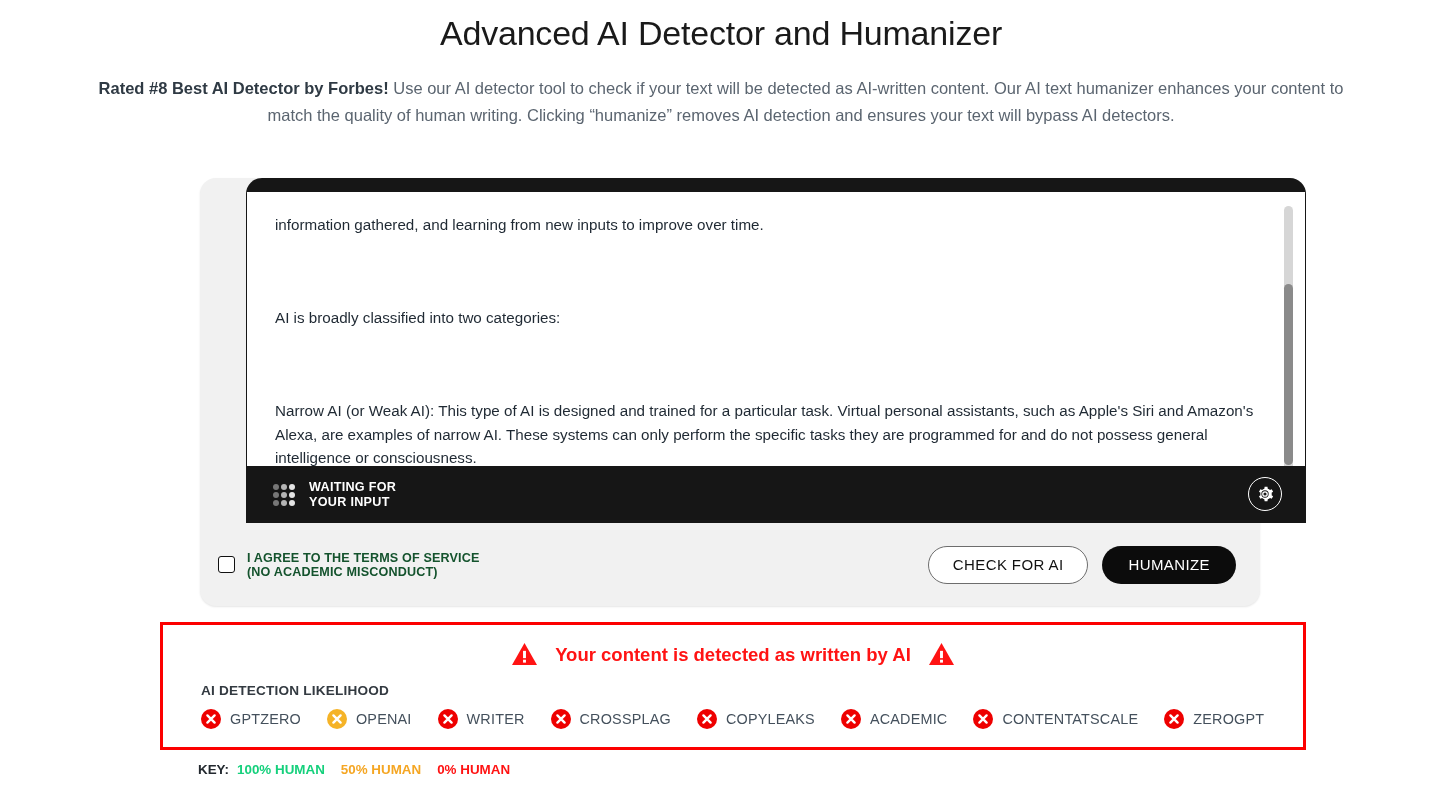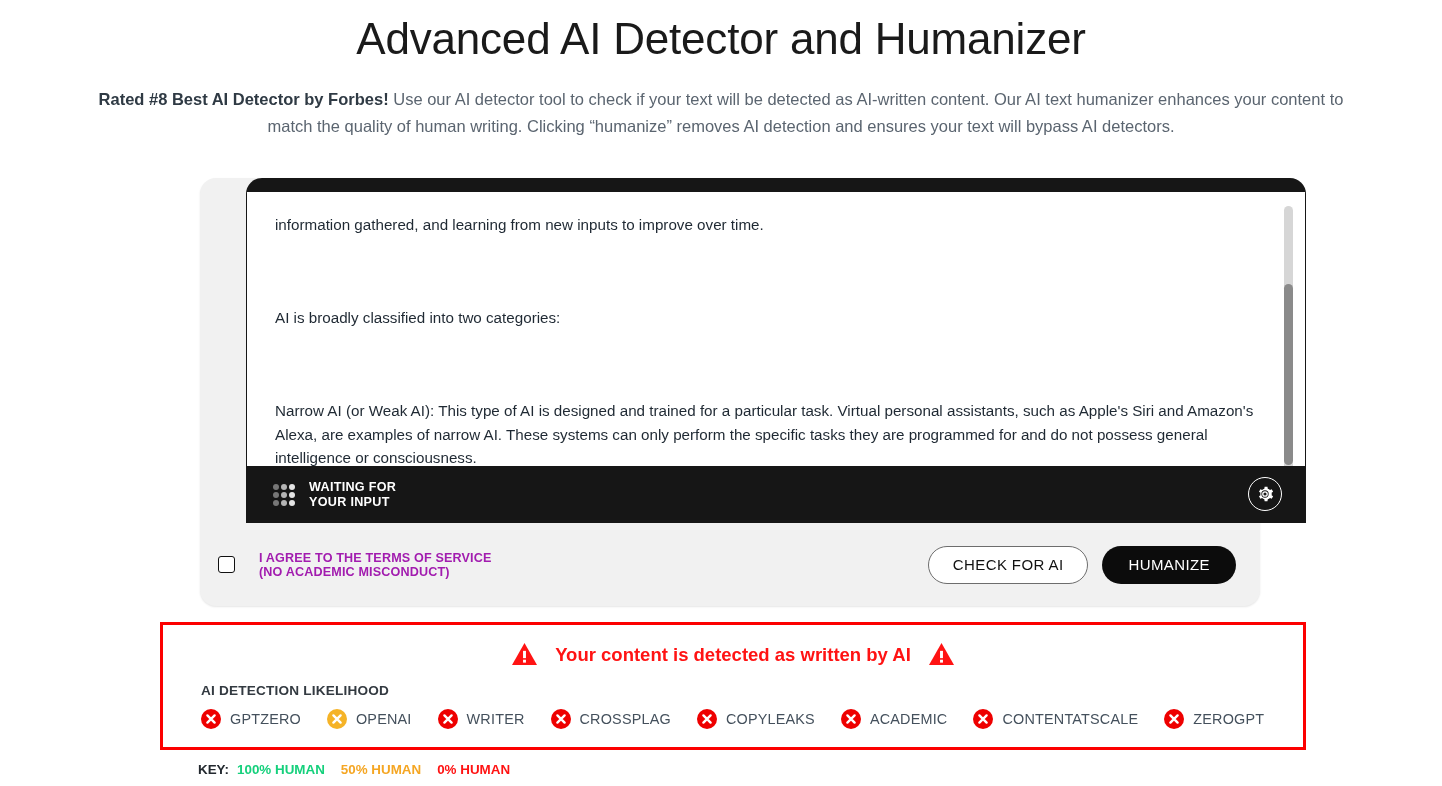--- a/index.html
+++ b/index.html
@@ -8,21 +8,21 @@
     width: 1442px; height: 786px;
     background: #ffffff;
     font-family: "Liberation Sans", sans-serif;
     overflow: hidden;
   }
   .page { position: relative; width: 1442px; height: 786px; background:#fff; }
 
   
   .hero-title {
     text-align: center;
-    font-size: 44px;
+    font-size: 34px;
     font-weight: 400;
     color: #1a1a1a;
     margin: 0;
     padding-top: 14px;
     letter-spacing: -0.2px;
   }
   .hero-sub {
     width: 1290px;
     margin: 22px auto 0 auto;
     text-align: center;
@@ -130,25 +130,25 @@
   }
   .agree-wrap { display: flex; align-items: center; margin-left: 18px; }
   .checkbox {
     width: 17px; height: 17px;
     border: 1.8px solid #111;
     border-radius: 3px;
     background: #fff;
     flex: none;
   }
   .agree-text {
-    margin-left: 24px;
+    margin-left: 12px;
     font-size: 12.6px;
     font-weight: 700;
     line-height: 14px;
-    color: #a21caf;
+    color: #14532d;
     letter-spacing: 0.15px;
   }
   .btn-group { margin-left: auto; margin-right: 24px; display: flex; align-items: center; gap: 14px; }
   .btn-outline {
     height: 38px;
     padding: 0 24px;
     border: 1.3px solid #6d6d6d;
     border-radius: 19px;
     background: #fff;
     color: #111;

